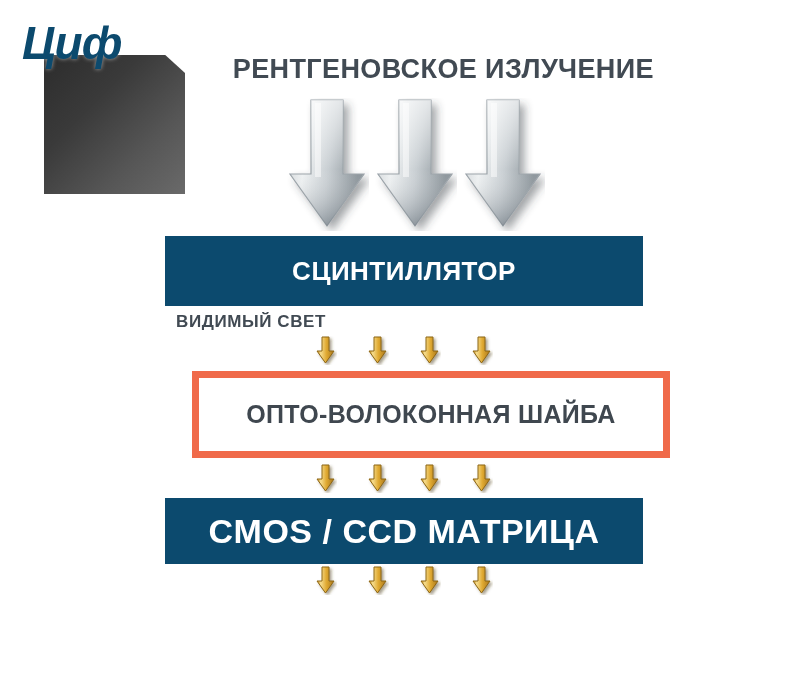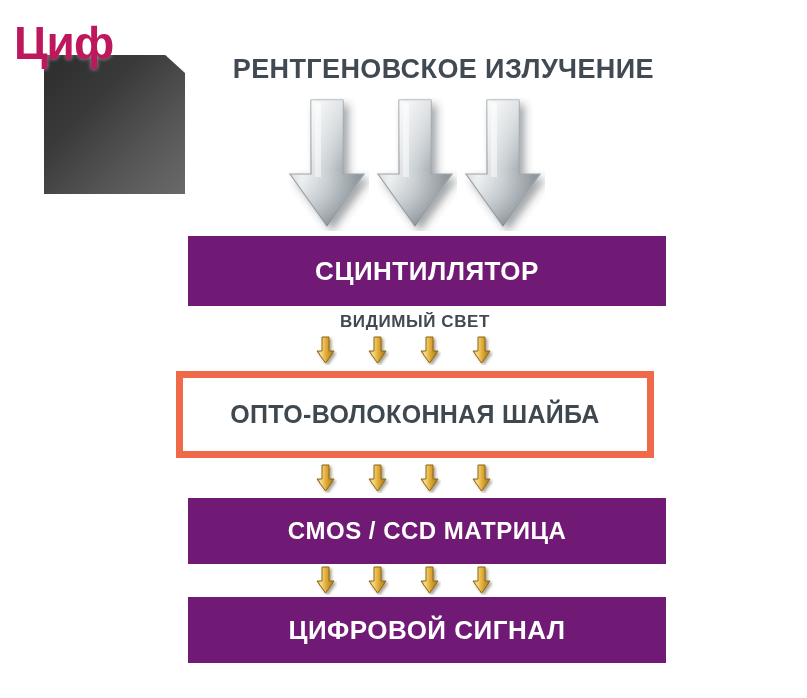--- a/index.html
+++ b/index.html
@@ -25,28 +25,29 @@
     top: 55px;
     width: 141px;
     height: 139px;
     background: linear-gradient(135deg, #2c2c2c 0%, #3a3a3a 35%, #565656 70%, #6a6a6a 100%);
     -webkit-clip-path: polygon(0 0, 86% 0, 100% 13%, 100% 100%, 0 100%);
     clip-path: polygon(0 0, 86% 0, 100% 13%, 100% 100%, 0 100%);
     filter: blur(0.3px);
   }
   .logo-text {
     position: absolute;
-    left: 0;
+    left: 8px;
     top: 0;
     width: 141px;
     height: 139px;
-    color: #be185d;
+    color: #0c4a6e;
     font-weight: bold;
     line-height: 1;
     text-shadow: 0 0 4px rgba(255,255,255,0.55);
+    font-style: italic;
   }
   .logo-line1 {
     position: absolute;
     left: 14px;
     top: 20px;
     font-size: 46px;
     letter-spacing: -1px;
   }
   .logo-line2 {
     position: absolute;
@@ -82,39 +83,39 @@
     position: absolute;
     top: 0;
     width: 84px;
     height: 133px;
   }
   .big-arrow svg { display: block; width: 84px; height: 133px; }
 
   
   .bar {
     position: absolute;
-    left: 188px;
-    width: 478px;
-    background: #701a75;
+    left: 165px;
+    width: 478px;
+    background: #0c4a6e;
     color: #ffffff;
     display: flex;
     align-items: center;
     justify-content: center;
     font-weight: bold;
     letter-spacing: 0.5px;
     white-space: nowrap;
   }
   .bar-scintillator { top: 236px; height: 70px; font-size: 26px; }
-  .bar-cmos         { top: 498px; height: 66px; font-size: 24px; }
+  .bar-cmos         { top: 498px; height: 66px; font-size: 34px; }
   .bar-signal       { top: 597px; height: 66px; font-size: 26px; }
 
   
   .box-outline {
     position: absolute;
-    left: 176px;
+    left: 192px;
     top: 371px;
     width: 478px;
     height: 87px;
     box-sizing: border-box;
     border: 7px solid #f06a4a;
     background: #ffffff;
     color: #3f474f;
     display: flex;
     align-items: center;
     justify-content: center;
@@ -122,21 +123,20 @@
     font-weight: bold;
     letter-spacing: 0.3px;
     white-space: nowrap;
   }
 
   
   .caption {
     position: absolute;
     left: 176px;
     width: 478px;
-    text-align: center;
     color: #414a53;
     font-size: 17px;
     font-weight: bold;
     letter-spacing: 0.6px;
     white-space: nowrap;
   }
   .caption-light { top: 312px; }
 
   
   .gold-row {
@@ -325,17 +325,14 @@
     </div>
     <div class="gold-arrow" style="left:295px">
       <svg viewBox="0 0 22 29" xmlns="http://www.w3.org/2000/svg">
           <g filter="url(#ds2)">
             <path d="M7 1 L14 1 L14 15 L19 15 L10.5 27 L2 15 L7 15 Z" fill="url(#gg)" stroke="#8d6614" stroke-width="1"></path>
           </g>
         </svg>
     </div>
   </div>
 
-  <div class="bar bar-signal">
-    <span>ЦИФРОВОЙ СИГНАЛ</span>
-  </div>
 
 </div>
 
 </body></html>

